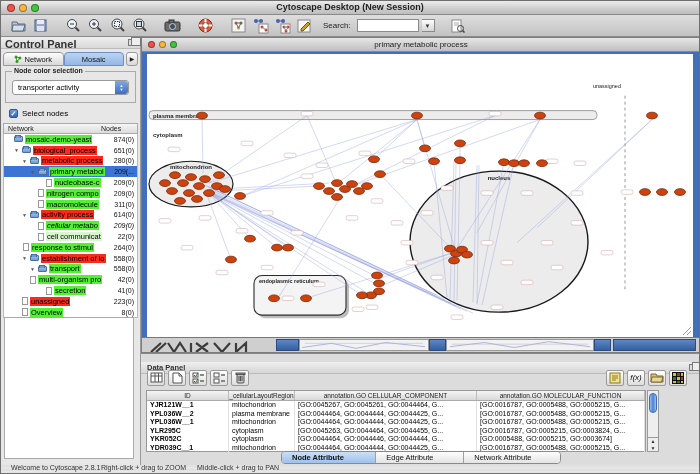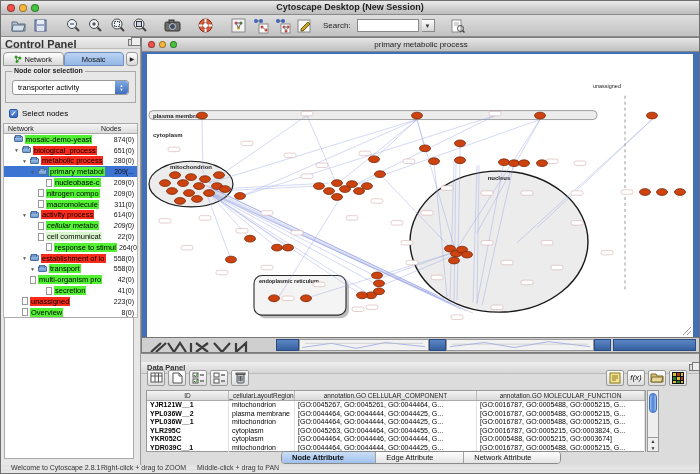--- a/index.html
+++ b/index.html
@@ -328,21 +328,21 @@
           <span class="ti file"></span>
           <span class="tl bg-green">cellular metabo</span>
           <span class="tc">209(0)</span>
         </div>
         <div class="trow" style="padding-left: 25px;">
           <span class="tw"></span>
           <span class="ti file"></span>
           <span class="tl bg-palegreen">cell communicat</span>
           <span class="tc">22(0)</span>
         </div>
-        <div class="trow" style="padding-left: 33px;">
+        <div class="trow" style="padding-left: 10px;">
           <span class="tw"></span>
           <span class="ti file"></span>
           <span class="tl bg-green">response to stimul</span>
           <span class="tc">264(0)</span>
         </div>
         <div class="trow" style="padding-left: 17px;">
           <span class="tw">▼</span>
           <span class="ti folder"></span>
           <span class="tl bg-red">establishment of lo</span>
           <span class="tc">558(0)</span>

